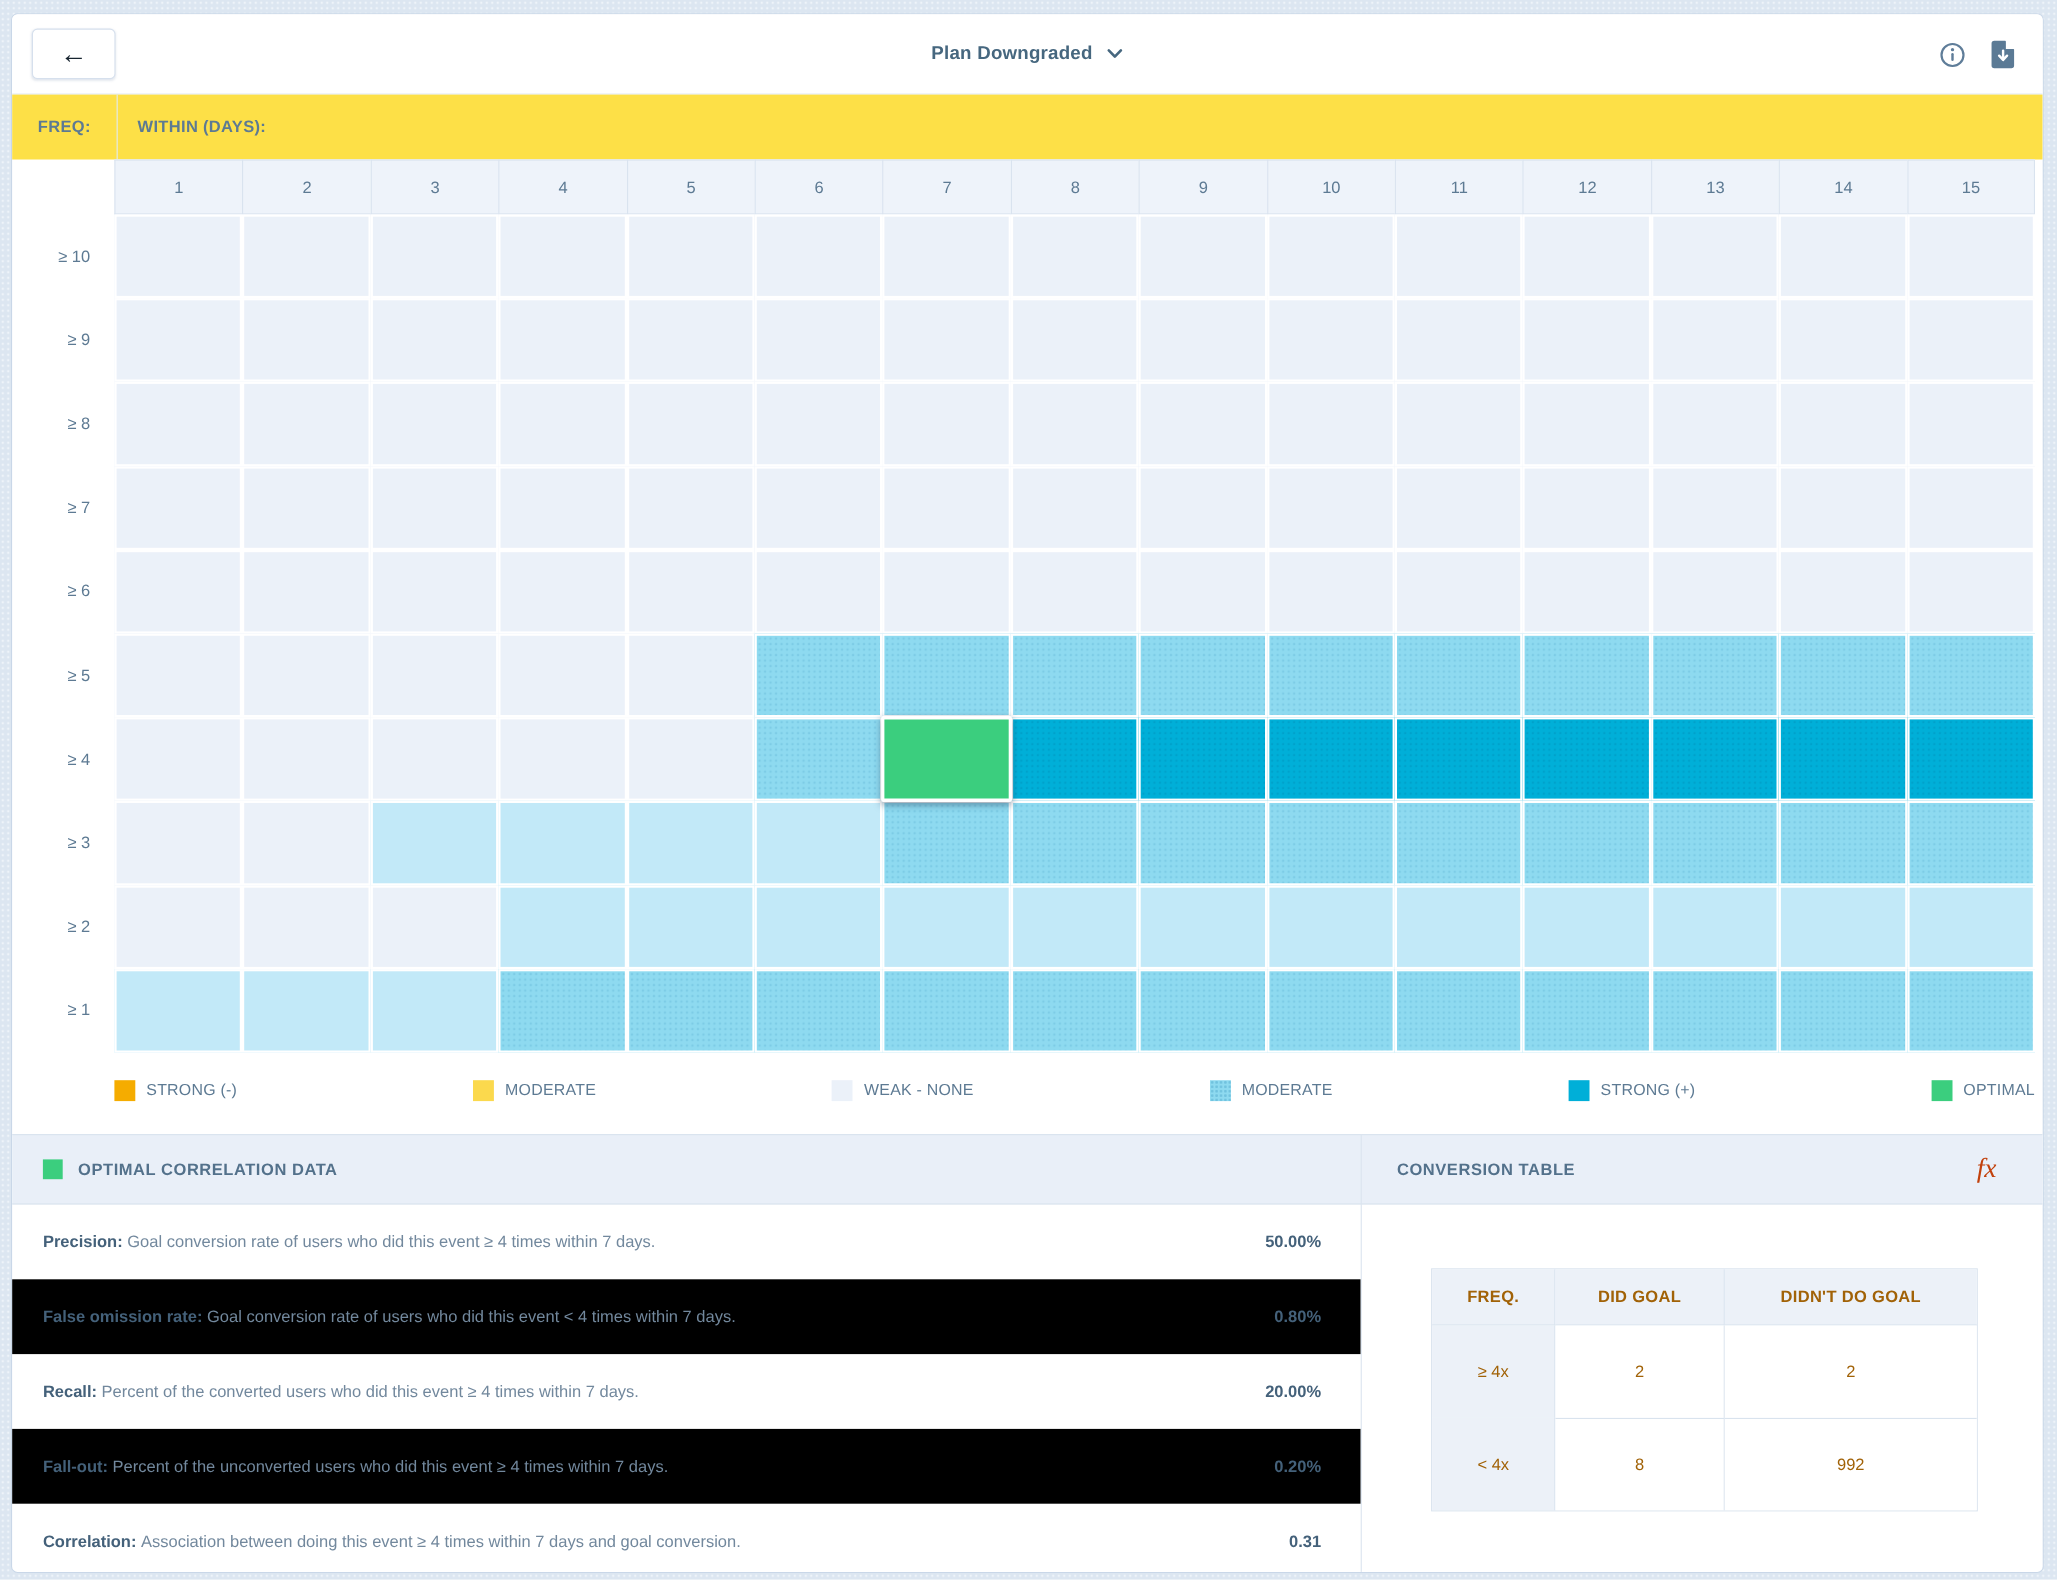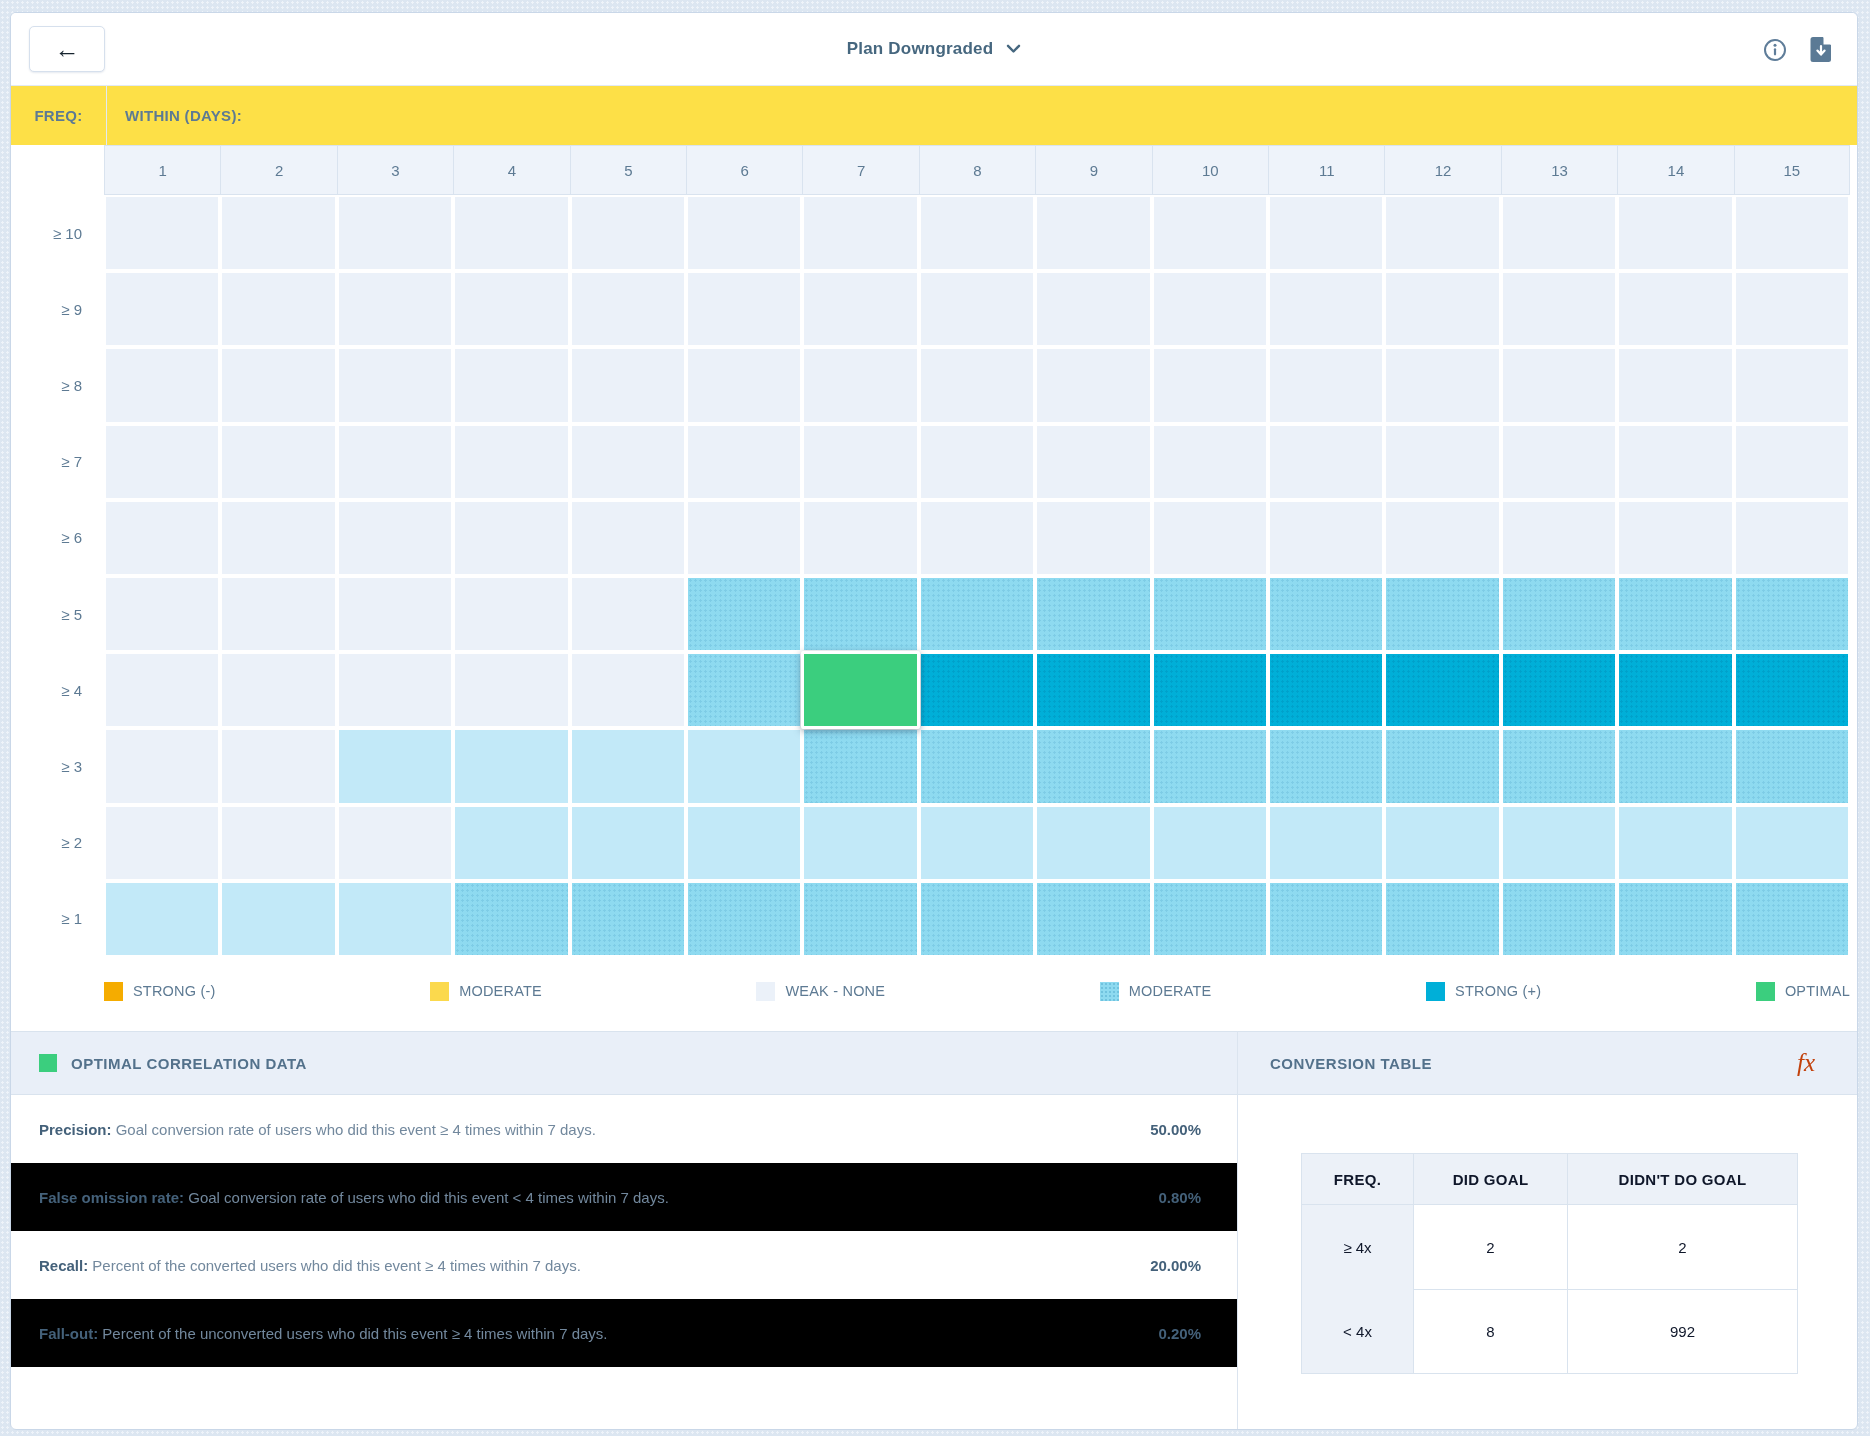--- a/index.html
+++ b/index.html
@@ -104,21 +104,21 @@
   .metric-row.stripe { background:#000000; }
   .metric-name { font-weight:bold; color:#44617a; white-space:pre; }
   .metric-desc { color:#72889d; }
   .metric-value { margin-left:auto; font-weight:bold; color:#44617a; }
   
   .conv-table {
     position:absolute; left:1290px; top:122px;
     display:grid; grid-template-columns:112px 154px 229px; grid-template-rows:51px 84px 84px;
     border:1px solid #d9e3ee; background:#fff;
   }
-  .ct-cell { display:flex; align-items:center; justify-content:center; font-size:15px; color:#0f172a; background:#fff; }
+  .ct-cell { display:flex; align-items:center; justify-content:center; font-size:15px; color:#a16207; background:#fff; }
   .ct-h { background:#ecf1f8; font-weight:bold; letter-spacing:.3px; border-bottom:1px solid #d9e3ee; }
   .ct-freq { background:#ecf1f8; }
   .ct-br { border-right:1px solid #d9e3ee; }
   .ct-bt { border-top:1px solid #d9e3ee; }
 </style>
 </head>
 <body>
 
 <div class="card">
 
@@ -383,20 +383,24 @@
           <div class="metric-value">0.80%</div>
         </div>
         <div class="metric-row">
           <div class=""><span class="metric-name">Recall: </span><span class="metric-desc">Percent of the converted users who did this event ≥ 4 times within 7 days.</span></div>
           <div class="metric-value">20.00%</div>
         </div>
         <div class="metric-row stripe">
           <div class=""><span class="metric-name">Fall-out: </span><span class="metric-desc">Percent of the unconverted users who did this event ≥ 4 times within 7 days.</span></div>
           <div class="metric-value">0.20%</div>
         </div>
+        <div class="metric-row">
+          <div class=""><span class="metric-name">Correlation: </span><span class="metric-desc">Association between doing this event ≥ 4 times within 7 days and goal conversion.</span></div>
+          <div class="metric-value">0.31</div>
+        </div>
       </div>
     <div class="conv-table">
         <div class="ct-cell ct-h ct-br">FREQ.</div>
         <div class="ct-cell ct-h ct-br">DID GOAL</div>
         <div class="ct-cell ct-h">DIDN'T DO GOAL</div>
         <div class="ct-cell ct-freq ct-br">≥ 4x</div>
         <div class="ct-cell ct-br">2</div>
         <div class="ct-cell">2</div>
         <div class="ct-cell ct-freq ct-br">&lt; 4x</div>
         <div class="ct-cell ct-br ct-bt">8</div>

